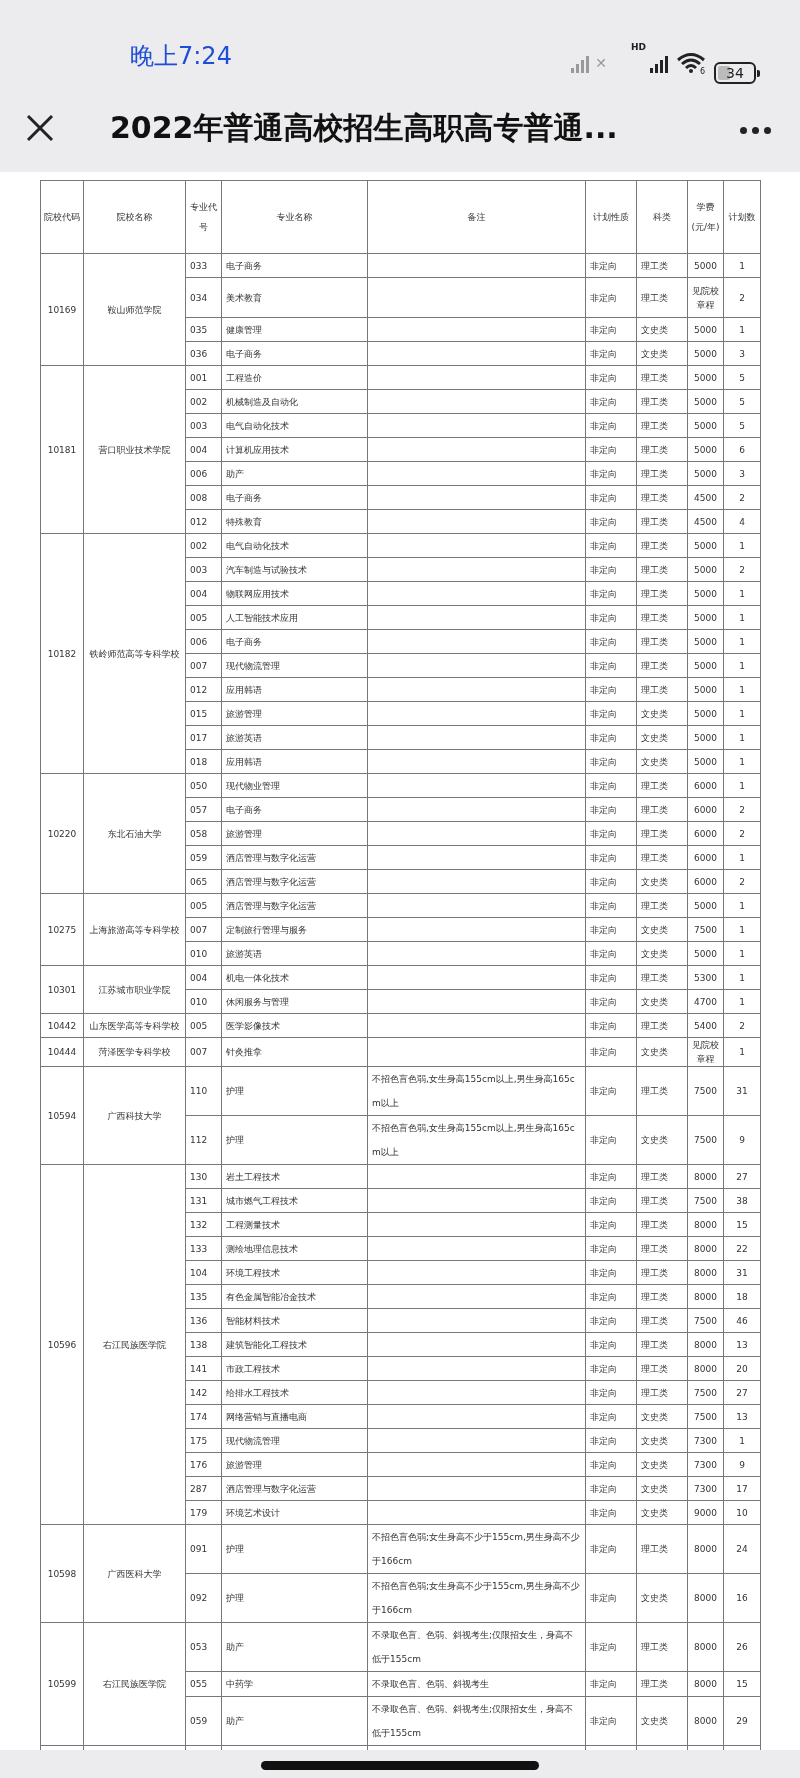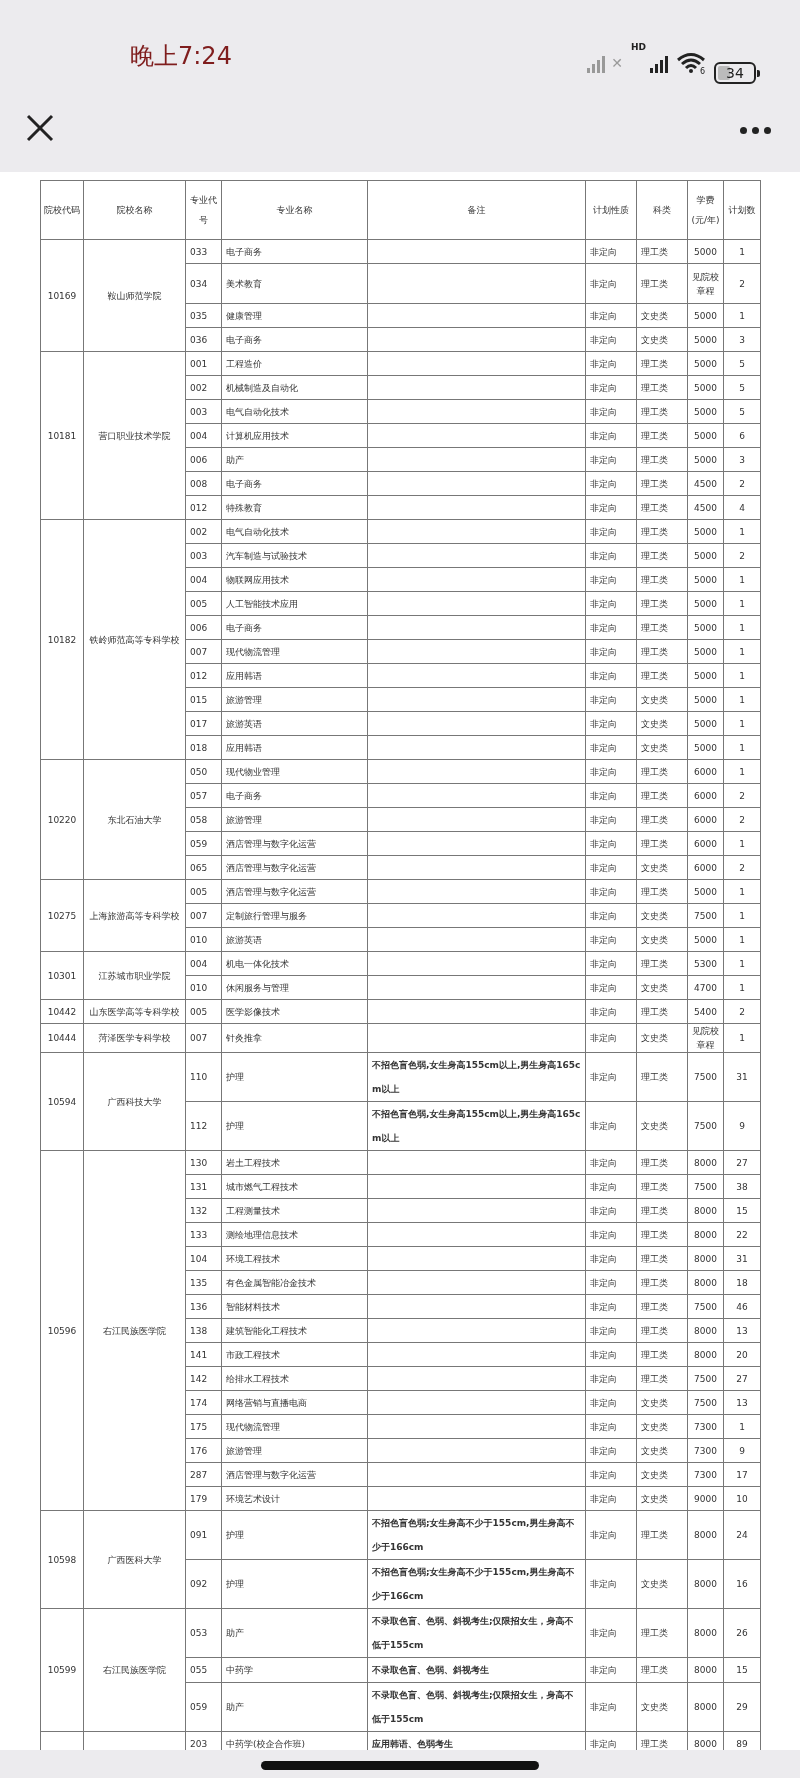--- a/index.html
+++ b/index.html
@@ -1,42 +1,42 @@
 <!DOCTYPE html>
 <html><head>
 <meta charset="utf-8">
 <style>
   * { box-sizing: border-box; margin: 0; padding: 0; }
   html, body { width: 800px; height: 1778px; overflow: hidden; background: #ecebee; font-family: "DejaVu Sans", "Liberation Sans", sans-serif; }
   .status-bar { position: absolute; top: 0; left: 0; width: 800px; height: 100px; background: #ecebee; }
-  .status-time { position: absolute; left: 130px; top: 40px; font-size: 24px; color: #7f1d1d; letter-spacing: 0px; }
+  .status-time { position: absolute; left: 130px; top: 40px; font-size: 24px; color: #1d4ed8; letter-spacing: 0px; }
   .status-icons { position: absolute; right: 44px; top: 42px; display: flex; align-items: center; gap: 8px; }
   .sig { display: flex; align-items: flex-end; gap: 2px; height: 20px; }
   .sig span { display: block; width: 3px; background: #222; }
   .sig.dim span { background: #999; }
-  .hd { font-size: 9px; font-weight: bold; color: #222; margin-right: -4px; align-self: flex-start; }
+  .hd { font-size: 9px; font-weight: bold; color: #222; margin-right: -4px; align-self: flex-start; margin-left: 16px; }
   .x-mark { font-size: 14px; color: #999; margin-left: -2px; }
   .battery { width: 42px; height: 22px; border: 2px solid #222; border-radius: 6px; position: relative; display: flex; align-items: center; justify-content: center; font-size: 14px; color: #222; margin-top: 20px; }
   .battery::before { content: ""; position: absolute; left: 2px; top: 2px; bottom: 2px; width: 12px; background: #bbb; border-radius: 2px; z-index: 0; }
   .battery span { position: relative; z-index: 1; }
   .battery::after { content: ""; position: absolute; right: -6px; top: 6px; width: 3px; height: 7px; background: #222; border-radius: 0 2px 2px 0; }
   .nav-bar { position: absolute; top: 100px; left: 0; width: 800px; height: 72px; background: #ecebee; }
   .close-btn { position: absolute; left: 18px; top: 6px; width: 44px; height: 44px; display: flex; align-items: center; justify-content: center; }
   .nav-title { position: absolute; left: 110px; top: 8px; font-size: 30px; font-weight: bold; color: #111; white-space: nowrap; }
   .more-btn { position: absolute; right: 20px; top: 10px; width: 50px; height: 40px; display: flex; align-items: center; justify-content: center; gap: 5px; }
   .more-btn i { display: block; width: 7px; height: 7px; border-radius: 50%; background: #222; }
   .content { position: absolute; top: 172px; left: 0; width: 800px; height: 1578px; background: #fff; overflow: hidden; }
   .sheet { position: absolute; left: 40px; top: 8px; width: 720px; }
   table { border-collapse: collapse; width: 720px; table-layout: fixed; font-size: 9px; color: #333; }
   th, td { border: 1px solid #777; vertical-align: middle; }
-  th { font-weight: normal; height: 48px; text-align: center; line-height: 20px; padding: 9px 2px; }
+  th { font-weight: normal; height: 48px; text-align: center; line-height: 20px; padding: 16px 2px; }
   td { height: 24px; padding: 0 4px; line-height: 14px; }
   td.c { text-align: center; }
   td.l { text-align: left; }
-  td.remark { font-size: 9px; line-height: 24px; word-break: break-all; font-weight: bold; }
+  td.remark { font-size: 9px; line-height: 24px; word-break: break-all; }
   tr.tall td { height: 40px; }
   .bottom-bar { position: absolute; top: 1750px; left: 0; width: 800px; height: 28px; background: #ecebee; }
   .home-ind { position: absolute; left: 261px; top: 1761px; width: 278px; height: 9px; border-radius: 5px; background: #111; }
 </style>
 </head>
 <body>
 
 <div class="status-bar">
   <div class="status-time">晚上7:24</div>
   <div class="status-icons">
@@ -67,20 +67,21 @@
   </div>
 </div>
 
 <div class="nav-bar">
   <div class="close-btn">
     <svg width="30" height="30" viewBox="0 0 30 30">
       <line x1="3" y1="3" x2="27" y2="27" stroke="#222" stroke-width="3"></line>
       <line x1="27" y1="3" x2="3" y2="27" stroke="#222" stroke-width="3"></line>
     </svg>
   </div>
+  <div class="nav-title">2022年普通高校招生高职高专普通...</div>
   <div class="more-btn">
     <i></i>
       <i></i>
       <i></i>
   </div>
 </div>
 
 <div class="content">
   <div class="sheet">
     <table>

